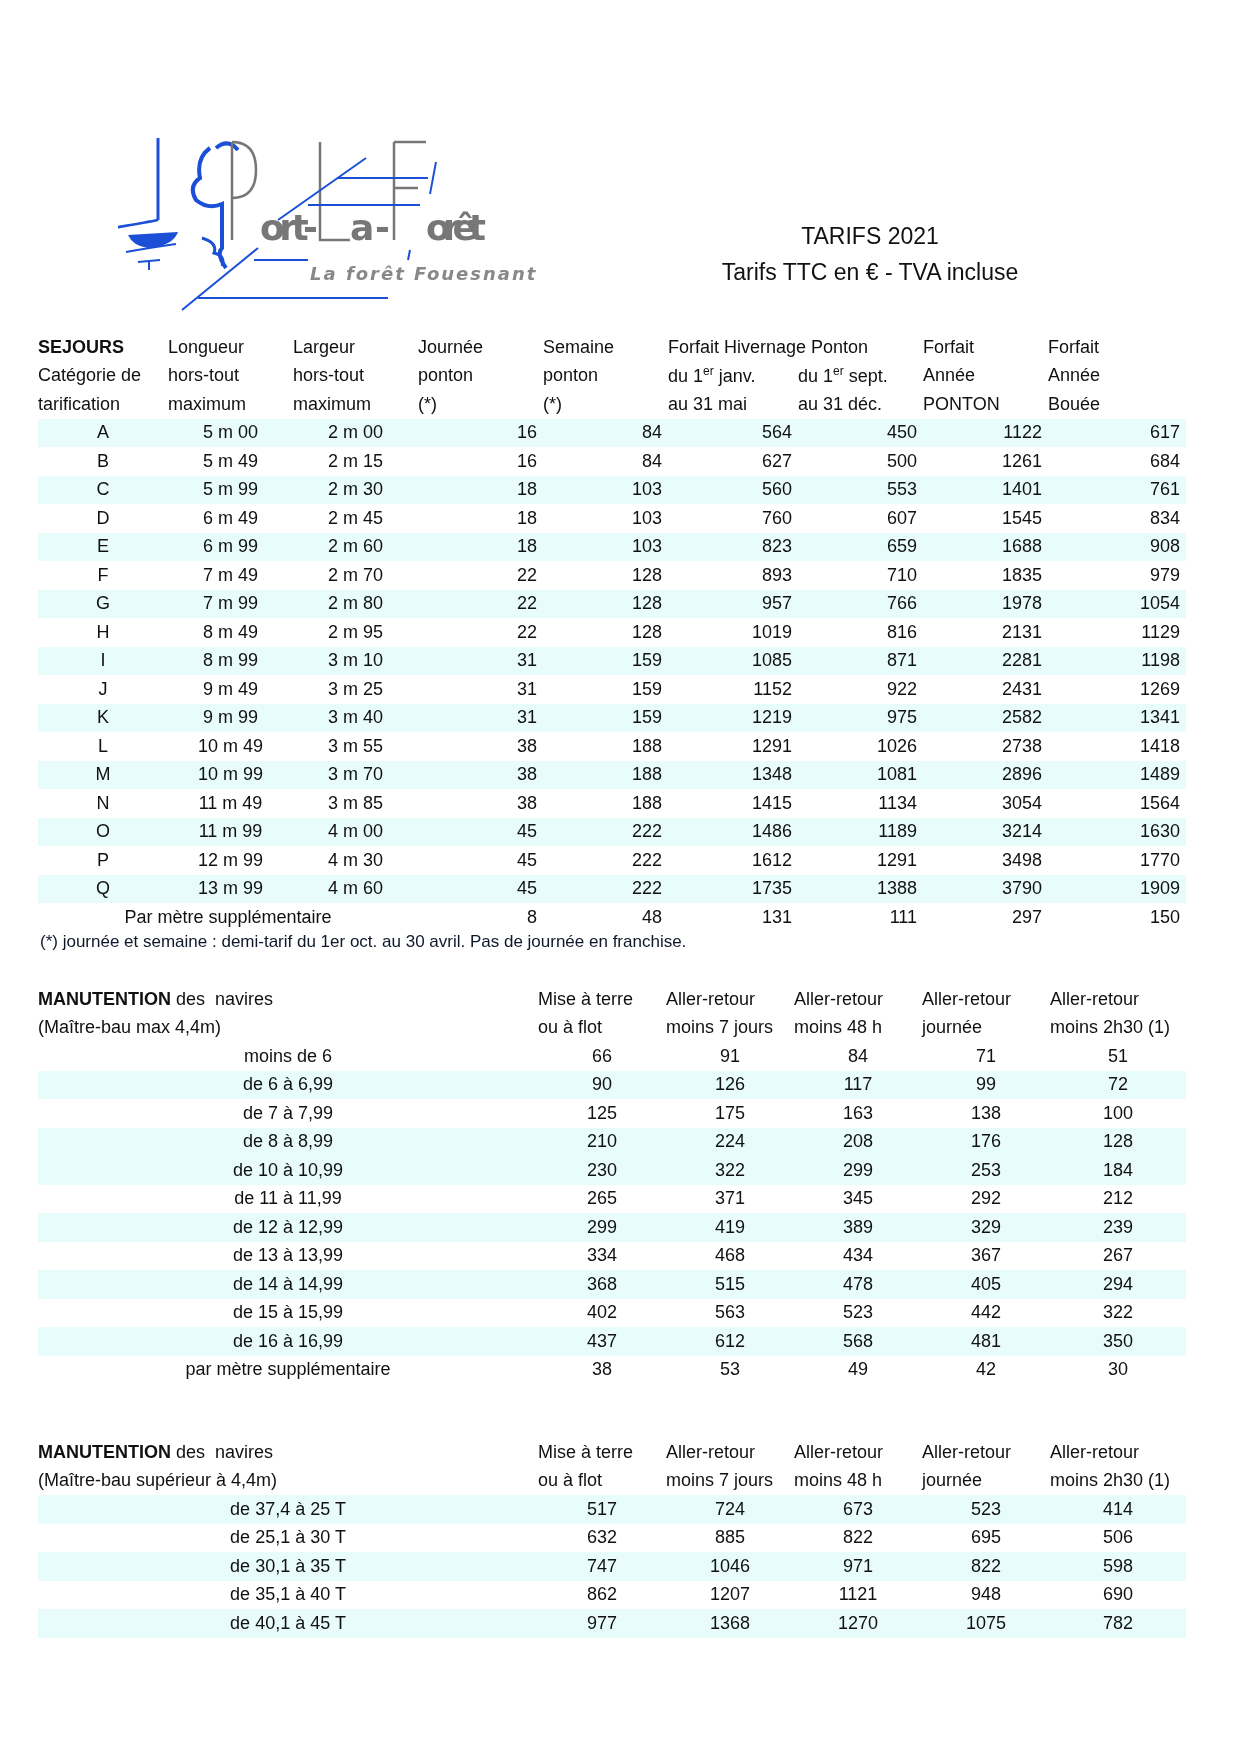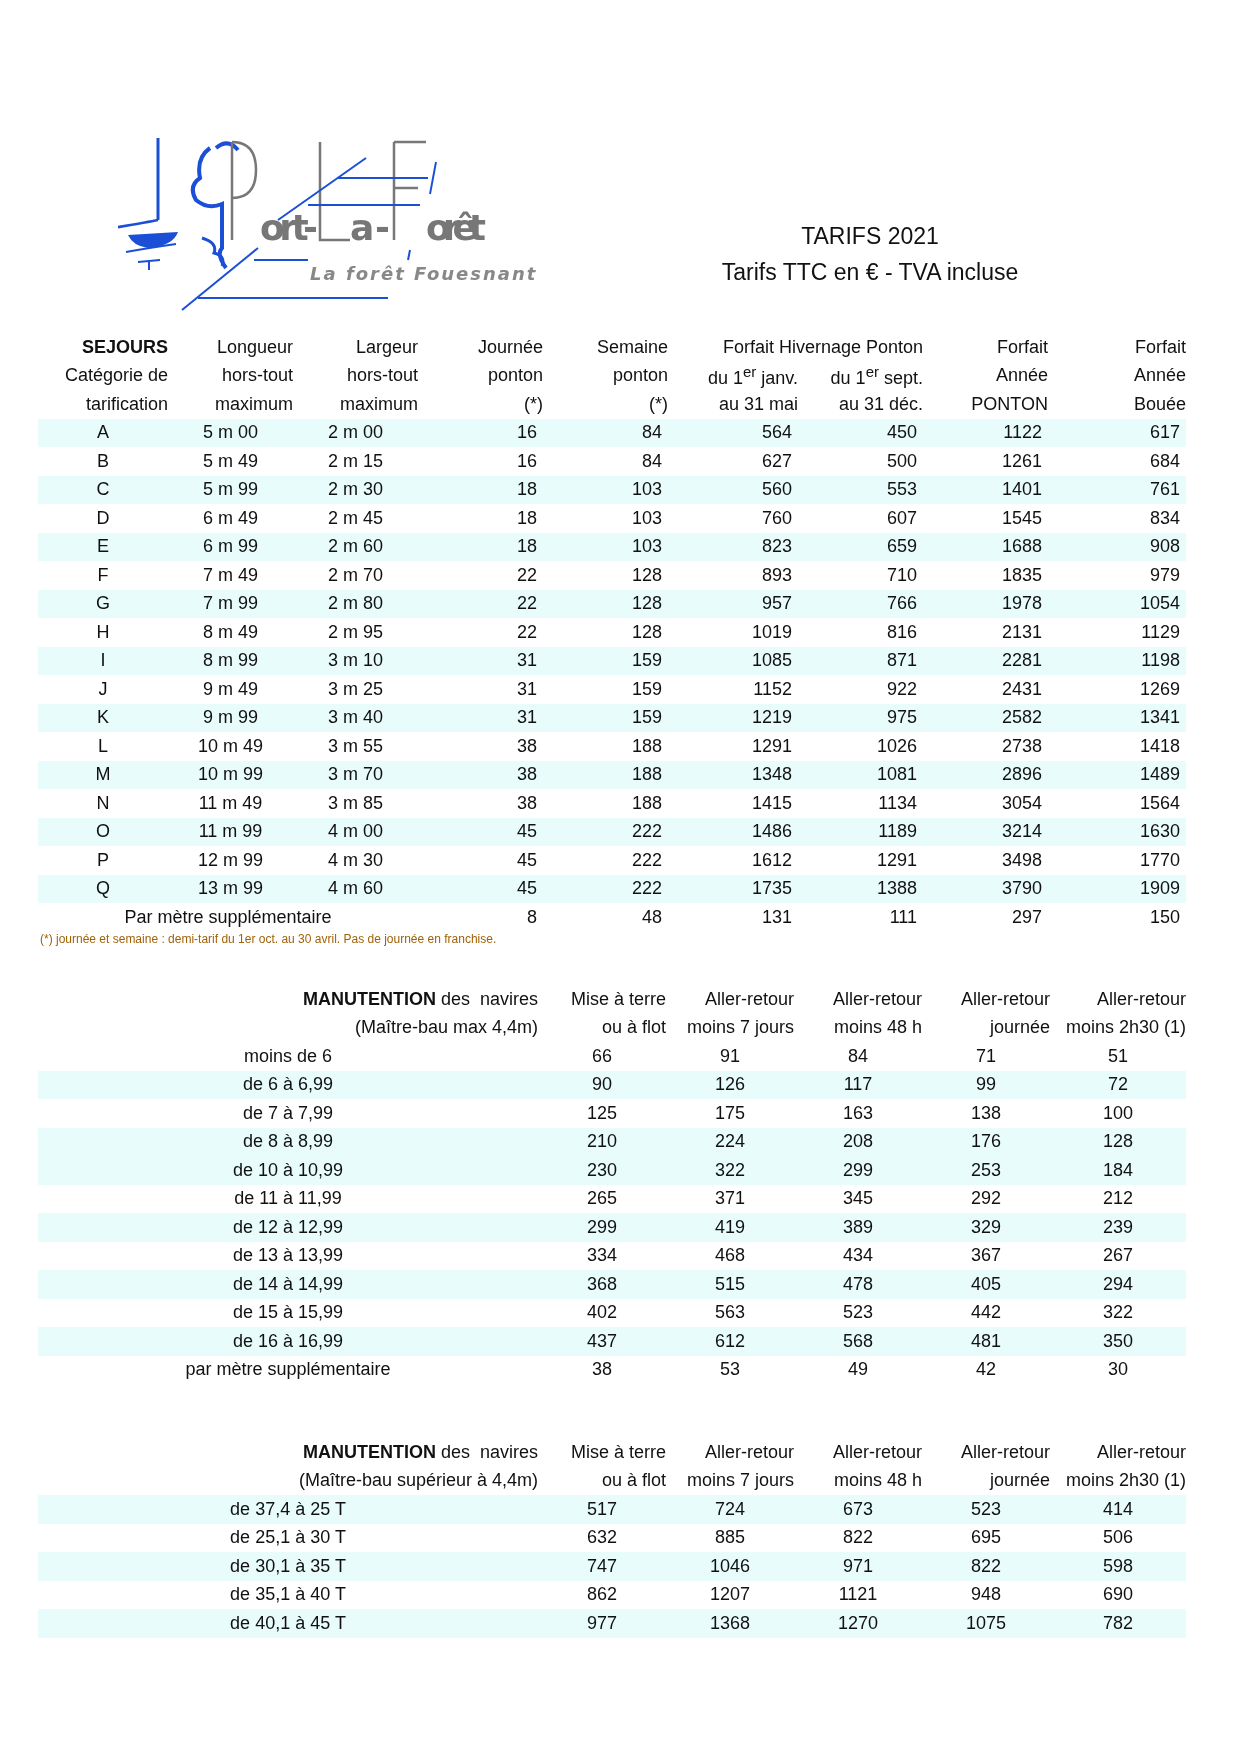--- a/index.html
+++ b/index.html
@@ -3,27 +3,27 @@
 <meta charset="utf-8">
 <style>
   html, body { margin:0; padding:0; background:#ffffff; }
   body { width:1241px; height:1754px; position:relative; overflow:hidden;
          font-family:"Liberation Sans", "DejaVu Sans", sans-serif; color:#111; }
   .logo { position:absolute; left:118px; top:128px; width:440px; height:195px;font-weight:bold; }
   .title-block { position:absolute; left:690px; top:178px; width:360px; text-align:center;
                  font-size:23px; line-height:36px; color:#111;margin-top:40px; }
   .tbl { position:absolute; left:38px; width:1148px; border-collapse:collapse; table-layout:fixed; }
   .tbl td { padding:0; height:28.5px; font-size:18px; white-space:nowrap; }
-  .tbl thead td { height:28.5px; text-align:right; font-size:18px; }
+  .tbl thead td { height:28.5px; text-align:left; font-size:18px; }
   .tbl tr.shade td { background:#e8fcfc; }
   .c { text-align:center; }
   .r { text-align:right; }
   .b { font-weight:bold; }
-  sup { font-size:15px; vertical-align:7px; }
-  .footnote { position:absolute; left:40px; top:932px; font-size:12px; color:#a16207; }
+  sup { font-size:12px; vertical-align:7px; }
+  .footnote { position:absolute; left:40px; top:932px; font-size:17px; color:#0f172a; }
   #sejours { top:333px; }
   #man1 { top:985px; }
   #man2 { top:1438px; }
   #sejours td.num { padding-right:6px; }
 </style>
 </head>
 <body>
 
 <div class="logo">
   <svg width="440" height="195" viewBox="0 0 440 195">

